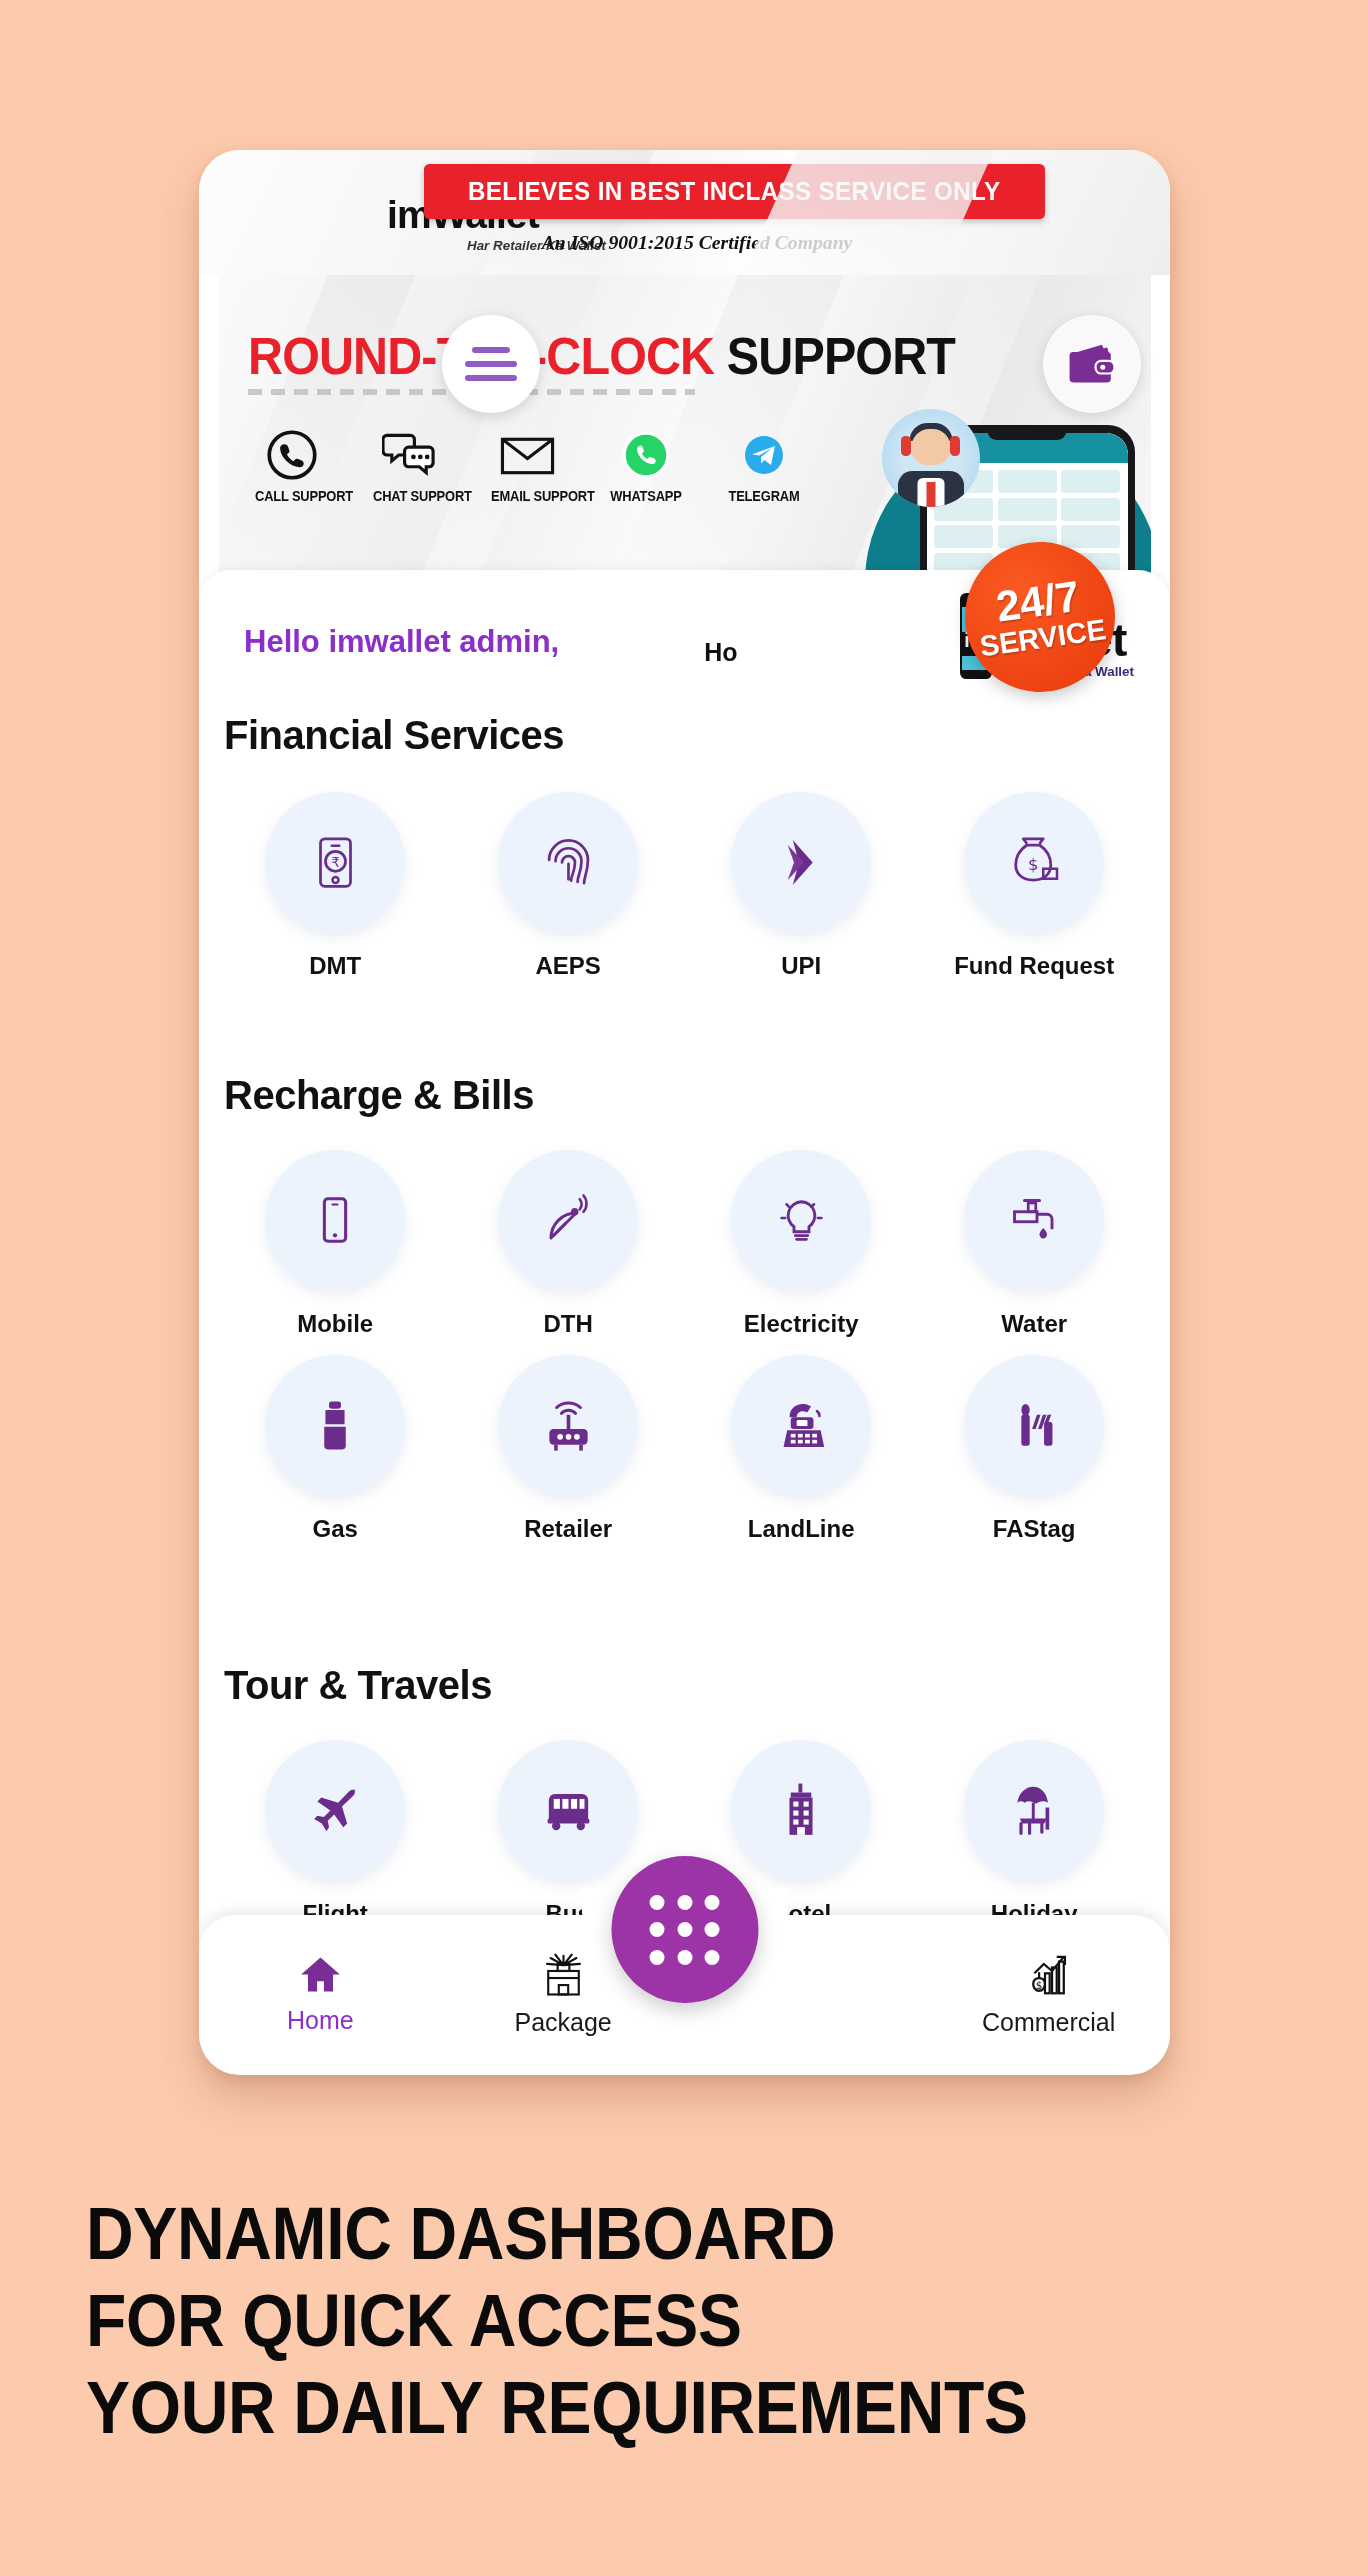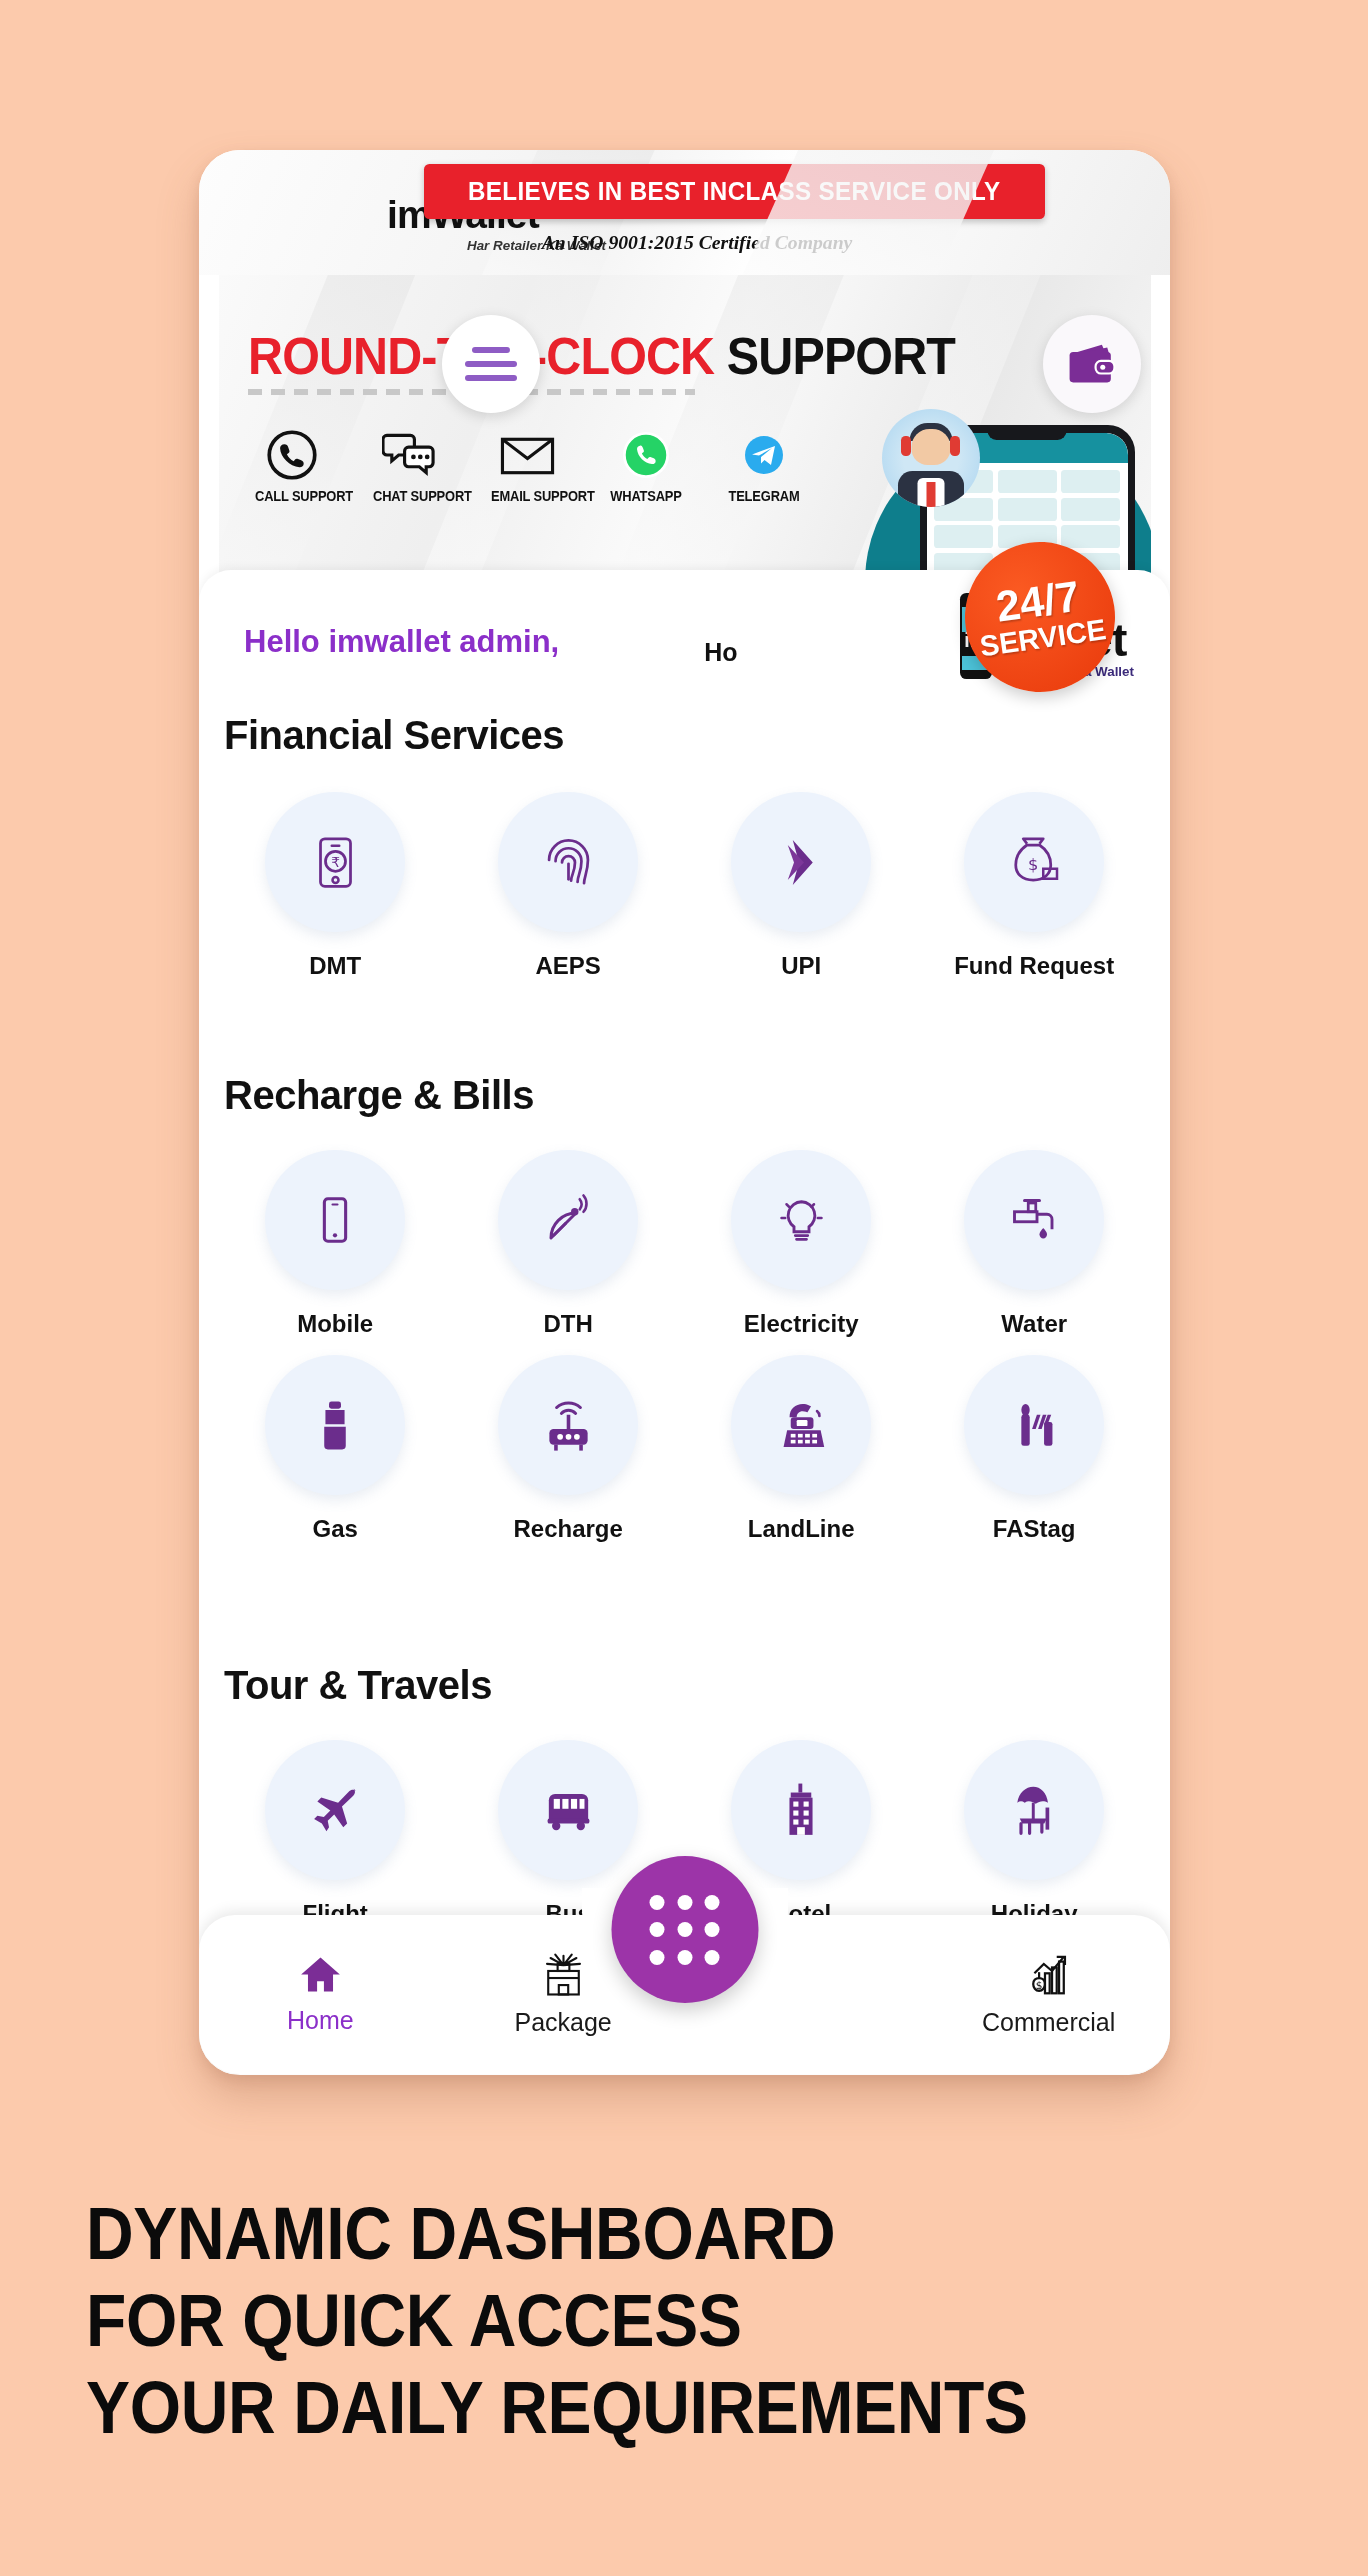--- a/index.html
+++ b/index.html
@@ -477,21 +477,21 @@
               <circle cx="17" cy="32.5" r="2.4" fill="#fff"></circle>
                 <circle cx="24" cy="32.5" r="2.4" fill="#fff"></circle>
                 <circle cx="31" cy="32.5" r="2.4" fill="#fff"></circle>
               <rect x="22.5" y="14" width="3" height="12" fill="#6B2D8C"></rect>
               <g fill="none" stroke="#6B2D8C" stroke-width="2.4" stroke-linecap="round">
                 <path d="M18 13a8 8 0 0112 0"></path>
                   <path d="M14 8a15 15 0 0120 0"></path>
               </g>
             </svg>
           </div>
-          <div class="cap">Recharge</div>
+          <div class="cap">Retailer</div>
         </div>
         <div class="cell">
           <div class="bubble">
             <svg width="59" height="55" viewBox="0 0 48 46">
               <path d="M14 16c0-7 5-11 11-11 4 0 7 2 7 2l-3 5s-2-1-4-1c-3 0-5 2-5 5z" fill="#6B2D8C"></path>
               <rect x="15" y="16" width="19" height="10" rx="2.5" fill="#6B2D8C"></rect>
               <rect x="20" y="18.5" width="9" height="5" rx="1" fill="#fff"></rect>
               <path d="M12 27h28l3 14H9z" fill="#6B2D8C"></path>
               <g fill="#fff">
                 <rect x="15" y="30" width="4" height="3"></rect>

